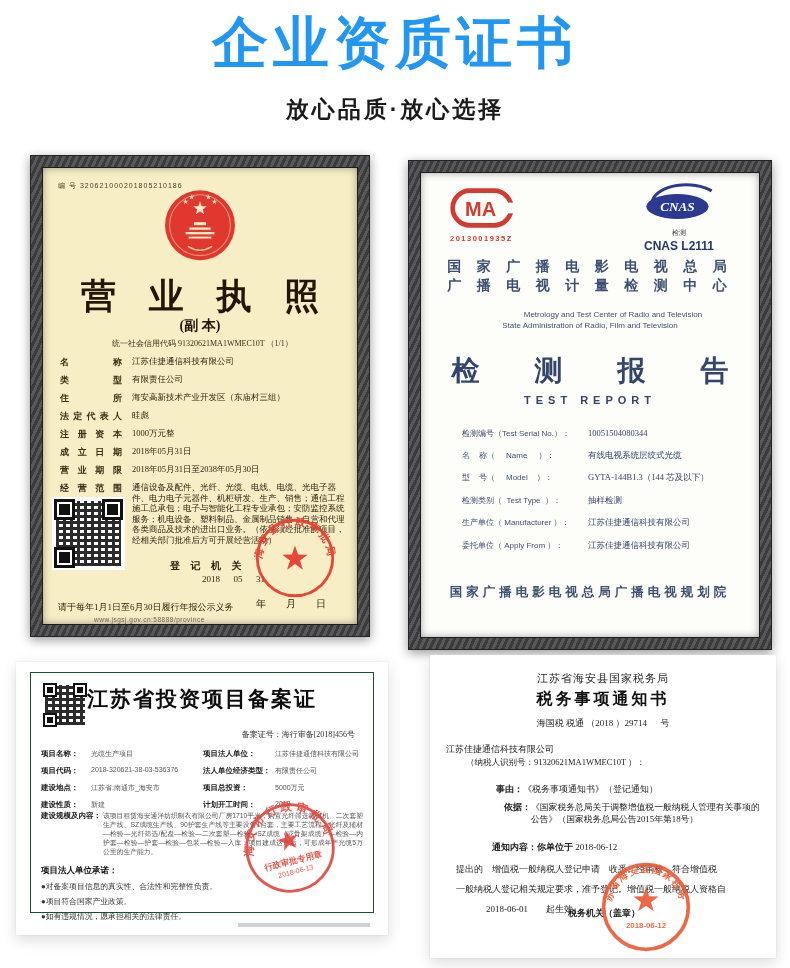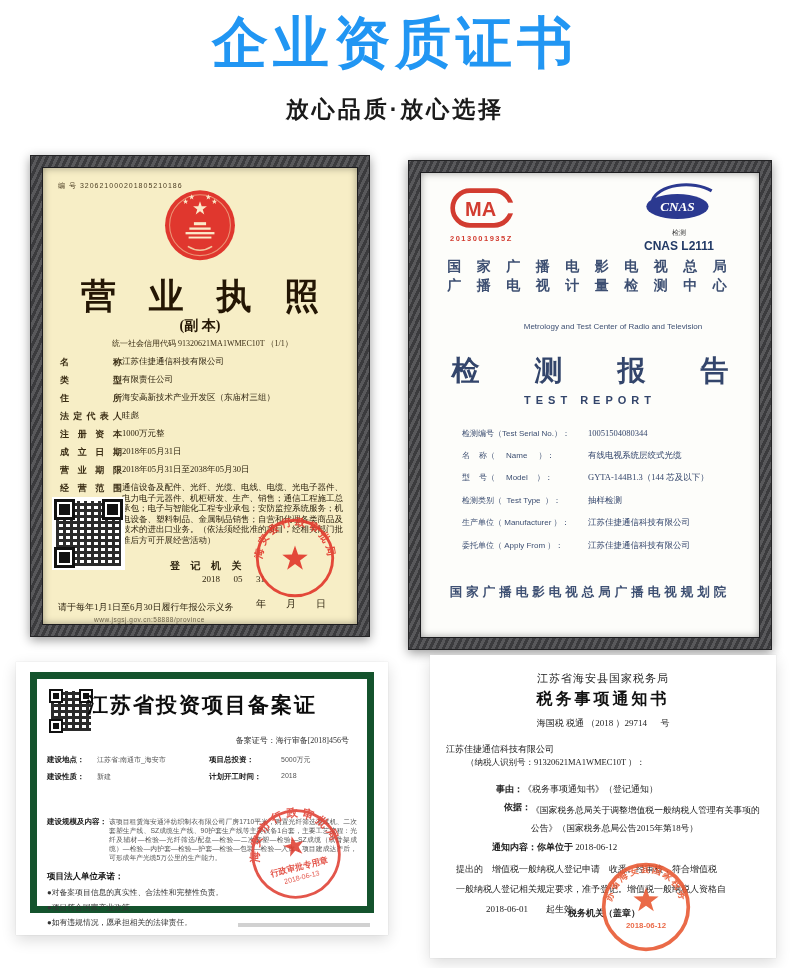--- a/index.html
+++ b/index.html
@@ -32,21 +32,21 @@
   
   .bl-serial{left:16px;top:14px;font-size:7px;color:#4a3c22;letter-spacing:1px;}
   .bl-emblem{left:50%;transform:translateX(-50%);top:20px;width:76px;height:84px;}
   .bl-title{left:0;right:0;top:106px;text-align:center;font-family:"Liberation Serif",serif;
             font-weight:bold;font-size:35px;color:#241604;letter-spacing:12px;text-indent:12px;}
   .bl-copy{left:0;right:0;top:150px;text-align:center;font-family:"Liberation Serif",serif;
            font-size:14px;font-weight:bold;color:#241604;}
   .bl-code{left:70px;right:8px;top:171px;font-size:8px;color:#3a2d14;font-family:"Liberation Serif",serif;}
   .bl-fields{left:18px;right:12px;top:189px;}
   .bl-row{display:flex;margin-bottom:5px;}
-  .bl-label{flex:none;width:62px;font-size:9px;font-weight:bold;color:#3a2d14;
+  .bl-label{flex:none;width:62px;margin-right:10px;font-size:9px;font-weight:bold;color:#3a2d14;
             font-family:"Liberation Serif",serif;text-align:justify;text-align-last:justify;}
   .bl-value{flex:1;font-size:8.5px;color:#2e2410;font-family:"Liberation Serif",serif;line-height:10.5px;}
   .bl-qr{left:10px;top:330px;width:73px;height:73px;}
   .bl-registry{left:128px;top:392px;font-size:10px;font-weight:bold;letter-spacing:4px;
                color:#2e2410;font-family:"Liberation Serif",serif;}
   .bl-regdate{left:160px;top:407px;font-size:9px;color:#2e2410;white-space:pre;font-family:"Liberation Serif",serif;}
   .bl-seal{left:212px;top:350px;width:82px;height:82px;color:#e23b2e;opacity:.92;}
   .bl-ymd{left:214px;top:430px;font-size:10px;color:#2e2410;white-space:pre;font-family:"Liberation Serif",serif;}
   .bl-note{left:16px;top:434px;font-size:9px;color:#2e2410;font-family:"Liberation Serif",serif;}
   .bl-url{left:52px;top:449px;font-size:6.5px;color:#6b6147;letter-spacing:.5px;}
@@ -75,21 +75,21 @@
   .tr-title-en{left:0;right:0;top:222px;text-align:center;font-size:11px;letter-spacing:5px;
             color:#33456b;font-weight:bold;}
   .tr-rows{left:34px;right:14px;top:256px;}
   .tr-row{display:flex;margin-bottom:10.5px;margin-left:8px;}
   .tr-label{flex:none;width:126px;font-size:8px;color:#3d4f72;white-space:pre;}
   .tr-value{flex:1;font-size:8.5px;color:#33456b;font-family:"Liberation Serif",serif;}
   .tr-footer{left:0;right:0;top:412px;text-align:center;font-size:12.5px;letter-spacing:4px;
              color:#3d4f72;font-family:"Liberation Serif",serif;font-weight:bold;}
 
   
-  .iv-box{position:absolute;left:14px;top:10px;right:14px;bottom:22px;border:7px solid #14532d;}
+  .iv-box{position:absolute;left:14px;top:10px;right:14px;bottom:22px;border:1px solid #14532d;}
   .iv-qr{left:10px;top:8px;width:48px;height:48px;}
   .iv-title{left:0;right:0;top:12px;text-align:center;font-size:21px;font-weight:bold;
             letter-spacing:2px;color:#0d0d0d;font-family:"Liberation Serif",serif;}
   .iv-certno{right:18px;top:56px;font-size:8px;color:#333;font-family:"Liberation Serif",serif;}
   .iv-rows{left:10px;right:10px;top:76px;}
   .iv-row{display:grid;grid-template-columns:50px 112px 72px 88px;column-gap:0;margin-bottom:7px;}
   .iv-l{font-size:7.5px;font-weight:bold;color:#222;}
   .iv-v{font-size:7px;color:#555;}
   .iv-scope{left:10px;right:10px;top:138px;display:flex;}
   .iv-scope-label{flex:none;width:62px;font-size:7.5px;font-weight:bold;color:#222;}
@@ -106,21 +106,21 @@
           letter-spacing:1px;font-family:"Liberation Serif",serif;}
   .tx-title{left:0;right:0;top:34px;text-align:center;font-size:16px;font-weight:bold;
           letter-spacing:3px;color:#111;font-family:"Liberation Serif",serif;}
   .tx-docno{left:0;right:0;top:62px;text-align:center;font-size:9px;color:#222;white-space:pre;
           font-family:"Liberation Serif",serif;}
   .tx-company{left:16px;top:88px;font-size:9px;color:#222;font-family:"Liberation Serif",serif;}
   .tx-taxid{left:36px;top:102px;font-size:8.5px;color:#222;font-family:"Liberation Serif",serif;}
   .tx-subject{left:66px;top:128px;font-size:9px;color:#222;font-family:"Liberation Serif",serif;}
   .tx-basis{left:66px;top:146px;width:262px;display:flex;font-family:"Liberation Serif",serif;margin-left:8px;}
   .tx-basis-label{flex:none;font-size:9px;font-weight:bold;color:#222;}
-  .tx-basis-text{flex:1;font-size:8.8px;line-height:18px;color:#222;}
+  .tx-basis-text{flex:1;font-size:8.8px;line-height:12px;color:#222;}
   .tx-notice{left:62px;top:186px;font-size:9px;color:#222;font-family:"Liberation Serif",serif;}
   .tx-line1{left:26px;top:208px;font-size:9px;color:#222;white-space:pre;font-family:"Liberation Serif",serif;}
   .tx-line2{left:26px;top:228px;font-size:9px;color:#222;font-family:"Liberation Serif",serif;}
   .tx-line3{left:56px;top:248px;font-size:9px;color:#222;white-space:pre;font-family:"Liberation Serif",serif;}
   .tx-caption{left:138px;top:252px;font-size:9px;font-weight:bold;color:#222;z-index:1;
           font-family:"Liberation Serif",serif;}
   .tx-seal{left:170px;top:206px;width:92px;height:92px;color:#e8562f;opacity:.88;z-index:2;}
 
   b.inl{font-weight:bold;}
 </style>
@@ -239,21 +239,22 @@
           <path d="M16,26 A44,24 0 0 1 92,14" fill="none" stroke="#2b3990" stroke-width="4"></path>
           <ellipse cx="48" cy="34" rx="40" ry="16" fill="#2b3990"></ellipse>
           <text x="48" y="40" text-anchor="middle" font-size="17" font-style="italic" font-weight="bold" fill="#ffffff" font-family="Liberation Serif,serif">CNAS</text>
         </svg>
         <div class="tr-cnas-cap">检测</div>
         <div class="tr-cnas-code">CNAS L2111</div>
       </div>
 
       <div class="abs tr-org" style="top:86px;">国 家 广 播 电 影 电 视 总 局</div>
       <div class="abs tr-org" style="top:105px;">广 播 电 视 计 量 检 测 中 心</div>
-      <div class="abs tr-en" style="top:150px;padding-left:46px;">Metrology and Test Center of Radio and Television</div>
+      <div class="abs tr-en" style="top:138px;padding-left:46px;">Metrology and Test Center of Radio and Television</div>
+      <div class="abs tr-en" style="top:149px;">State Administration of Radio, Film and Television</div>
 
       <div class="abs tr-title">检 测 报 告</div>
       <div class="abs tr-title-en">TEST  REPORT</div>
 
       <div class="abs tr-rows">
         <div class="tr-row">
           <span class="tr-label">检测编号（Test Serial No.）：</span>
           <span class="tr-value">10051504080344</span>
         </div>
         <div class="tr-row">
@@ -286,20 +287,32 @@
     <div class="iv-box">
       <div class="qr small iv-qr">
         <i class="qr-eye tl"></i>
           <i class="qr-eye tr"></i>
           <i class="qr-eye bl"></i>
       </div>
       <div class="abs iv-title">江苏省投资项目备案证</div>
       <div class="abs iv-certno">备案证号：海行审备[2018]456号</div>
 
       <div class="abs iv-rows">
+        <div class="iv-row">
+          <span class="iv-l">项目名称：</span>
+          <span class="iv-v">光缆生产项目</span>
+          <span class="iv-l">项目法人单位：</span>
+          <span class="iv-v">江苏佳捷通信科技有限公司</span>
+        </div>
+        <div class="iv-row">
+          <span class="iv-l">项目代码：</span>
+          <span class="iv-v">2018-320621-38-03-536376</span>
+          <span class="iv-l">法人单位经济类型：</span>
+          <span class="iv-v">有限责任公司</span>
+        </div>
         <div class="iv-row">
           <span class="iv-l">建设地点：</span>
           <span class="iv-v">江苏省:南通市_海安市</span>
           <span class="iv-l">项目总投资：</span>
           <span class="iv-v">5000万元</span>
         </div>
         <div class="iv-row">
           <span class="iv-l">建设性质：</span>
           <span class="iv-v">新建</span>
           <span class="iv-l">计划开工时间：</span>

